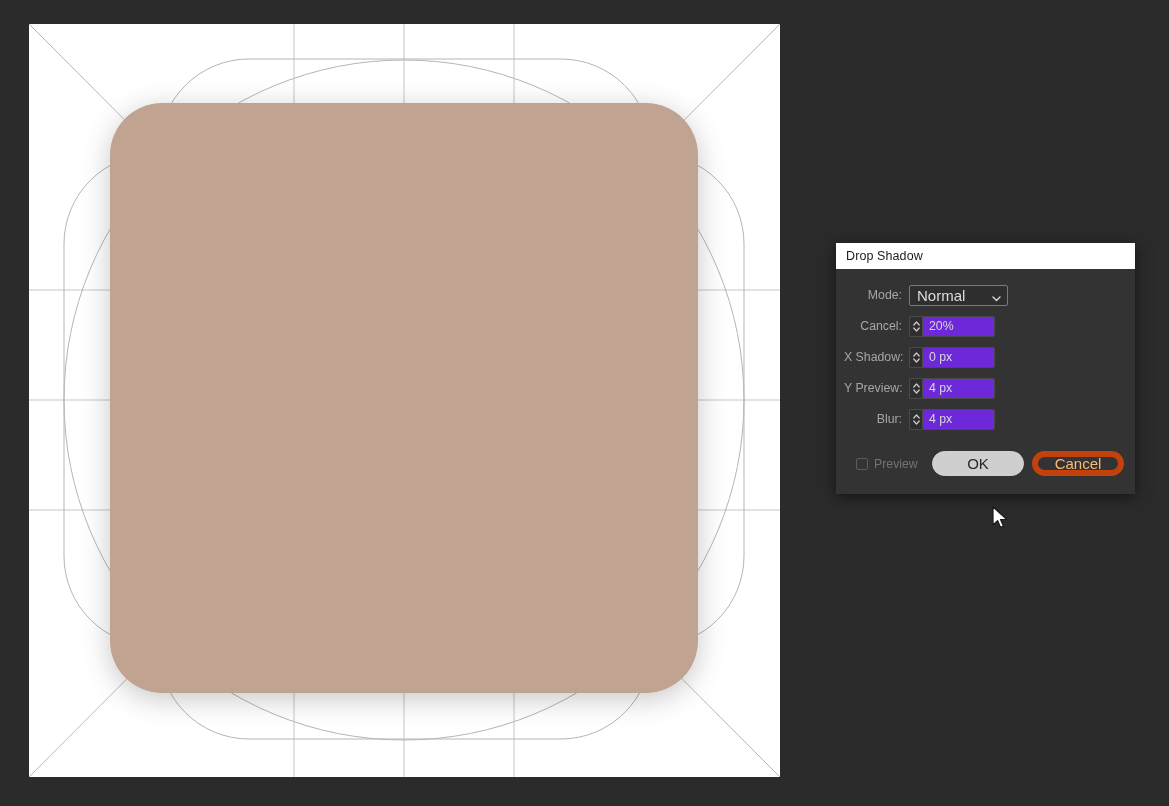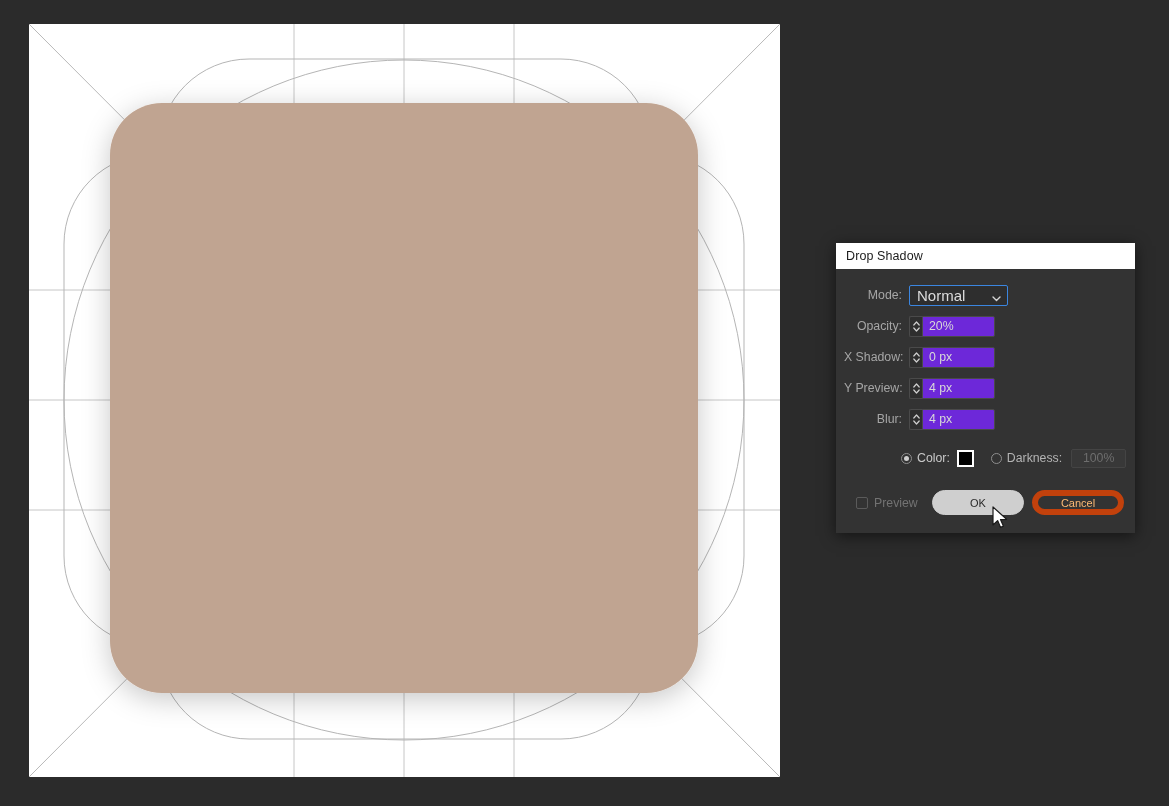--- a/index.html
+++ b/index.html
@@ -192,21 +192,21 @@
     margin-right: 6px;
   }
   #preview-label { color: #737373; font-size: 12.3px; }
 
   .btn {
     height: 25px;
     border-radius: 13px;
     display: flex;
     align-items: center;
     justify-content: center;
-    font-size: 11px;
+    font-size: 15px;
     box-sizing: border-box;
   }
   #ok-button {
     width: 92px;
     background: #cfcfcf;
     color: #2a2a2a;
     border: 1px solid #cfcfcf;
     margin-right: 8px;
   }
   #cancel-button {
@@ -277,21 +277,21 @@
           <span class="mode-select-value">Normal</span>
           <span class="chev-down">
             <svg width="11" height="11" viewBox="0 0 11 11">
               <path d="M2 4 L5.5 7.5 L9 4" fill="none" stroke="#d5d5d5" stroke-width="1.4" stroke-linecap="round" stroke-linejoin="round"></path>
             </svg>
           </span>
         </div>
       </div>
 
       <div class="field-row">
-        <span class="field-label">Opacity:</span>
+        <span class="field-label">Cancel:</span>
         <div class="spinner">
           <svg width="9" height="15" viewBox="0 0 9 15">
             <path d="M1.8 6 L4.5 3 L7.2 6" fill="none" stroke="#cfcfcf" stroke-width="1.2" stroke-linecap="round" stroke-linejoin="round"></path>
             <path d="M1.8 9 L4.5 12 L7.2 9" fill="none" stroke="#cfcfcf" stroke-width="1.2" stroke-linecap="round" stroke-linejoin="round"></path>
           </svg>
         </div>
         <div class="num-input">20%</div>
       </div>
 
       <div class="field-row">
@@ -320,28 +320,20 @@
         <span class="field-label">Blur:</span>
         <div class="spinner">
           <svg width="9" height="15" viewBox="0 0 9 15">
             <path d="M1.8 6 L4.5 3 L7.2 6" fill="none" stroke="#cfcfcf" stroke-width="1.2" stroke-linecap="round" stroke-linejoin="round"></path>
             <path d="M1.8 9 L4.5 12 L7.2 9" fill="none" stroke="#cfcfcf" stroke-width="1.2" stroke-linecap="round" stroke-linejoin="round"></path>
           </svg>
         </div>
         <div class="num-input">4 px</div>
       </div>
 
-      <div id="color-row">
-        <span class="radio checked"></span>
-        <span class="radio-label">Color:</span>
-        <span id="color-swatch"></span>
-        <span class="radio"></span>
-        <span class="radio-label dim">Darkness:</span>
-        <span id="darkness-input">100%</span>
-      </div>
 
       <div id="dialog-footer">
         <div id="preview-wrap">
           <span id="preview-check"></span>
           <span id="preview-label">Preview</span>
         </div>
         <div class="btn" id="ok-button">OK</div>
         <div class="btn" id="cancel-button">Cancel</div>
       </div>
 

